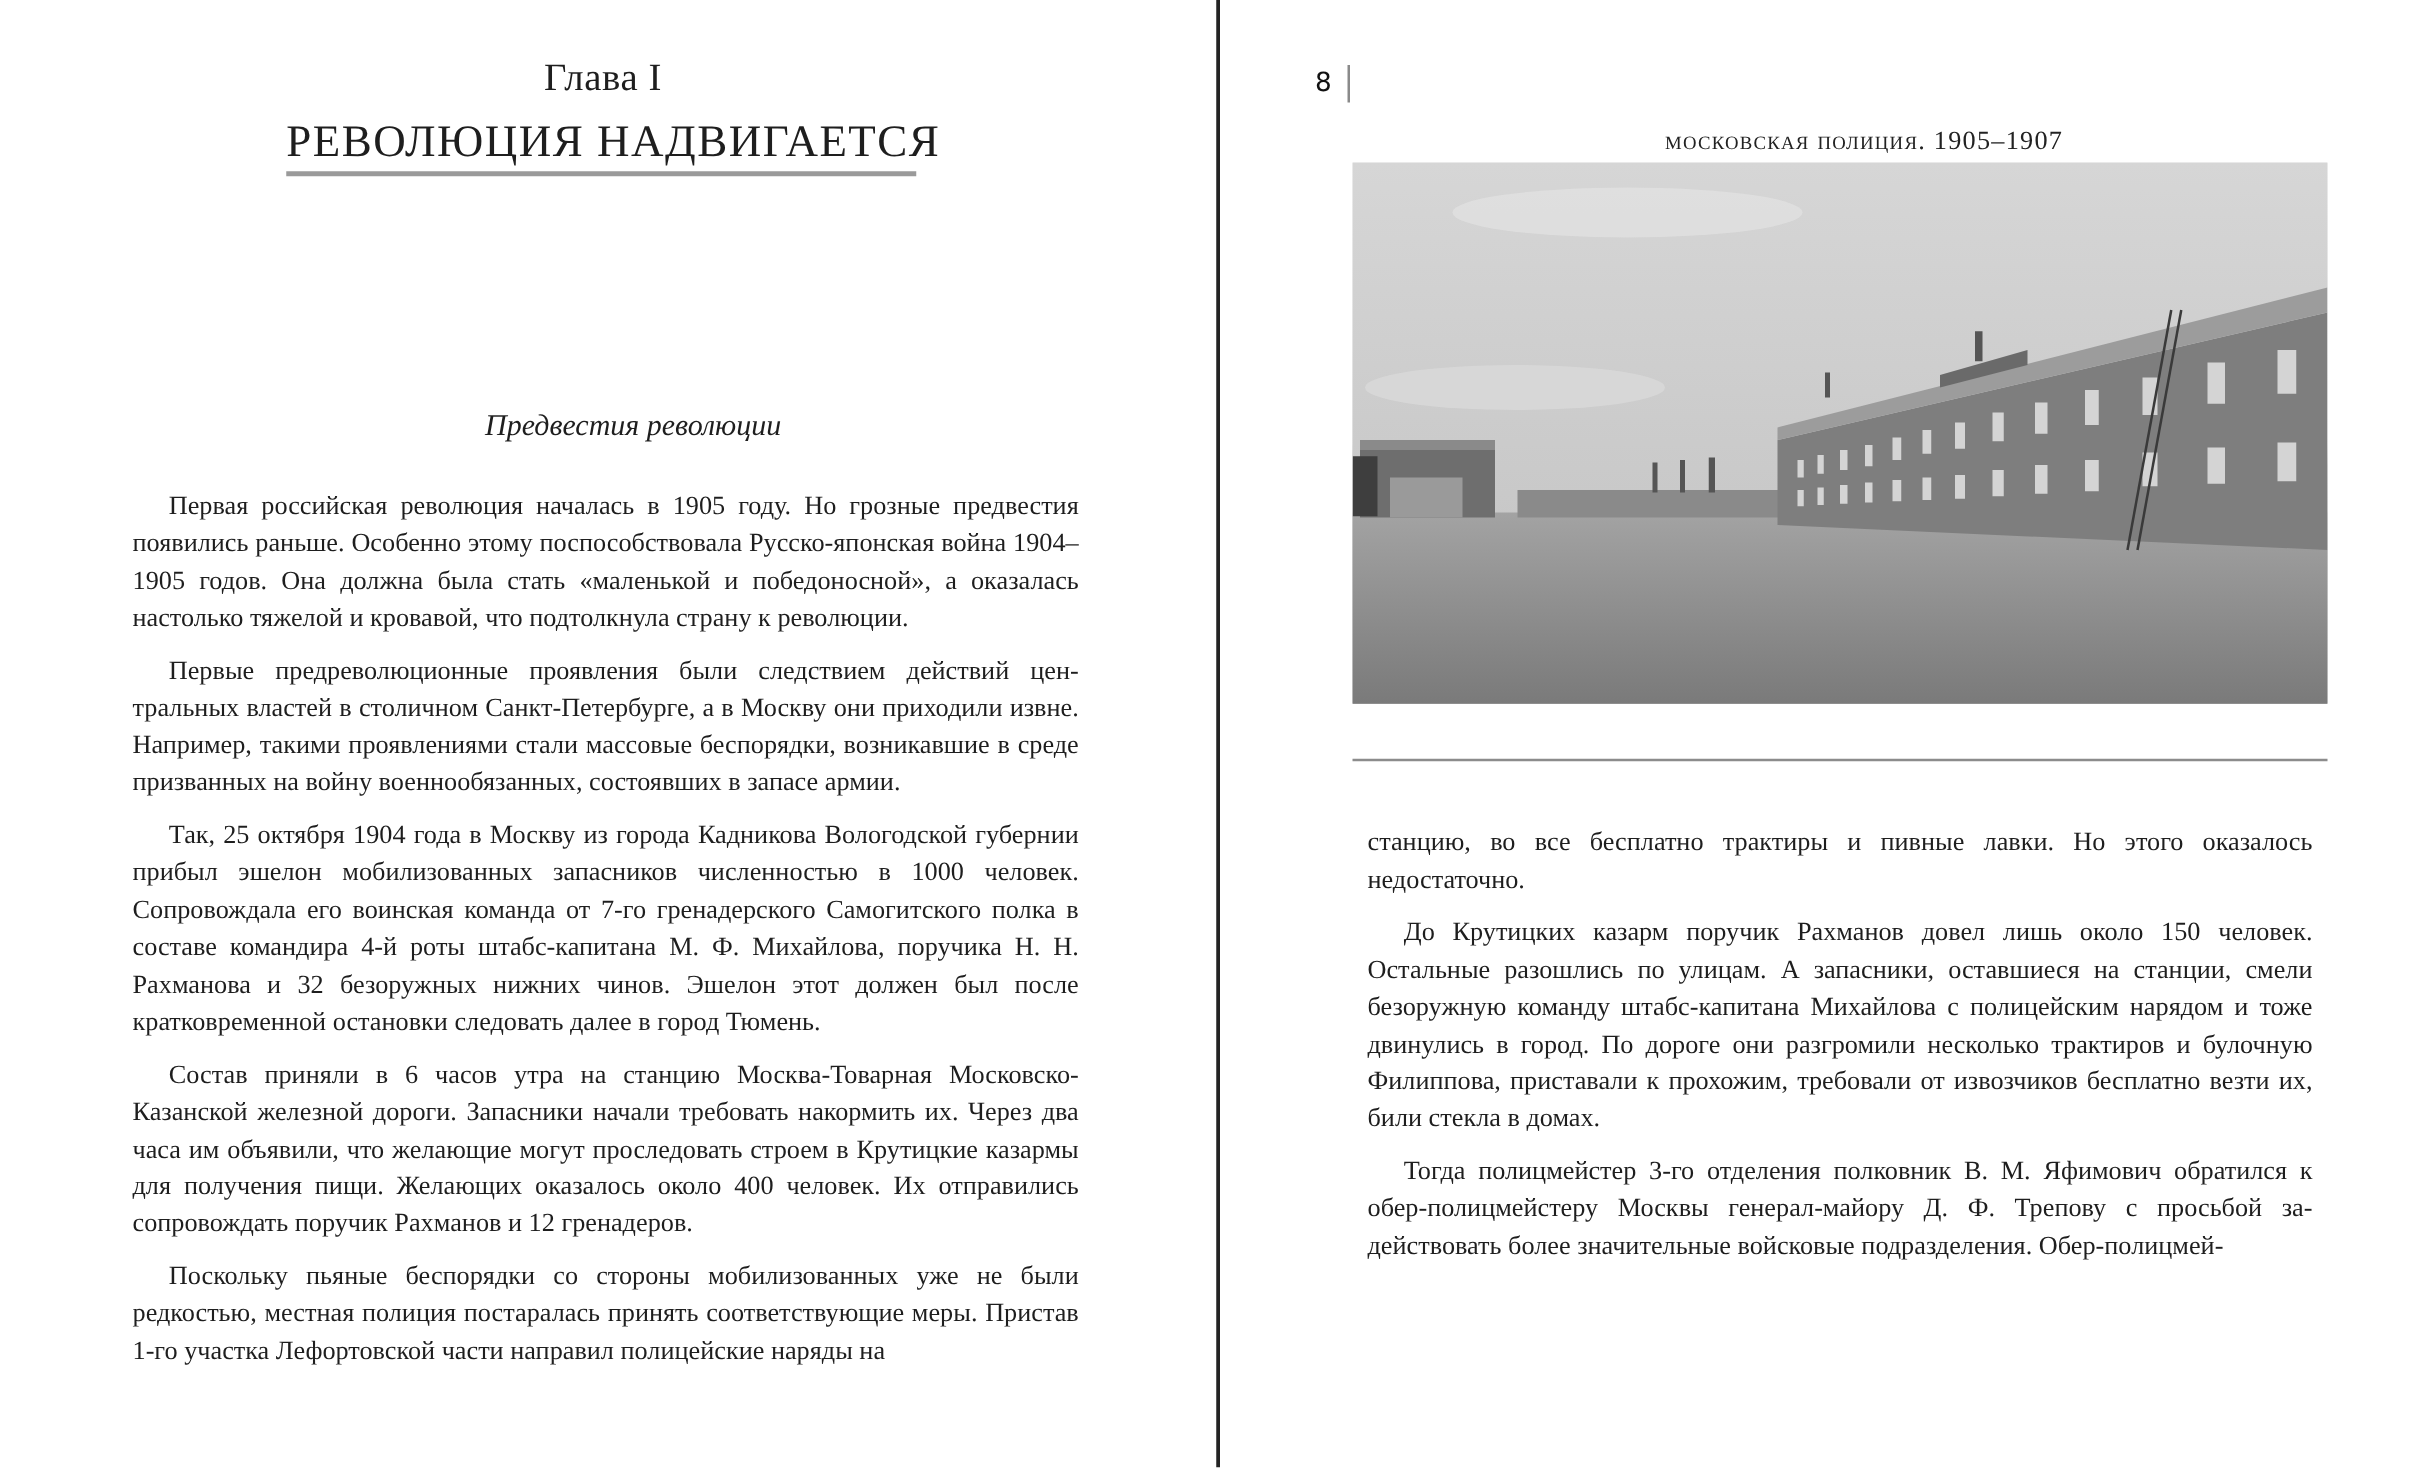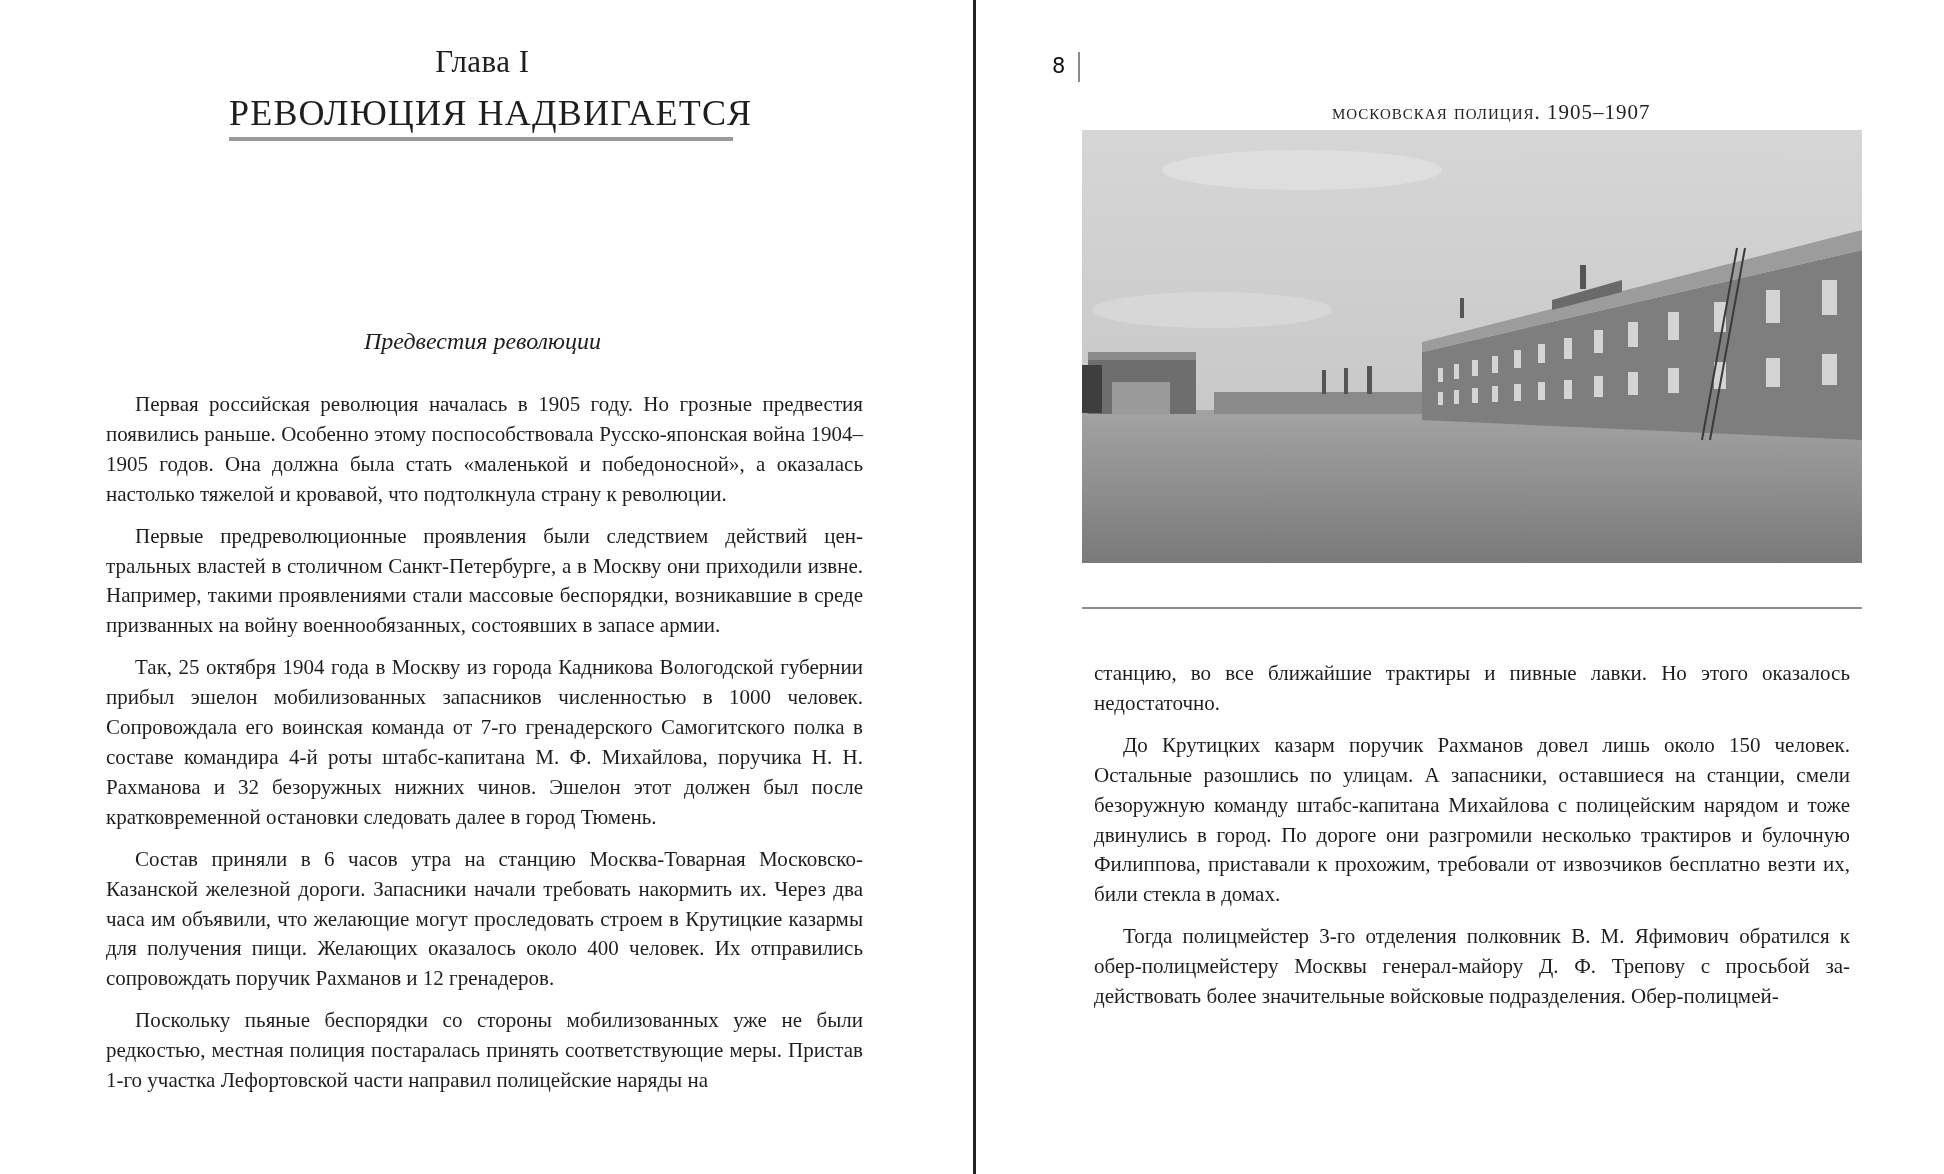--- a/index.html
+++ b/index.html
@@ -11,21 +11,21 @@
   .page { position: absolute; top: 0; height: 1174px; }
   .page-left { left: 0; width: 973px; }
   .page-right { left: 976px; width: 968px; }
 
   .chapter-label { position: absolute; left: 0; width: 965px; top: 44px; text-align: center;
     font-size: 31px; letter-spacing: 0.5px; }
   .chapter-title { position: absolute; left: 229px; width: 505px; top: 92px; text-align: right;
     font-size: 36px; letter-spacing: 1.2px; white-space: nowrap; }
   .chapter-rule { position: absolute; left: 229px; width: 504px; top: 137px; height: 4px; background: #9a9a9a; }
   .section-heading { position: absolute; left: 0; width: 965px; top: 328px; text-align: center;
-    font-style: italic; font-size: 24px; }
+    font-style: italic; font-size: 24px; padding-left: 24px; }
 
   .body-text { position: absolute; font-size: 21px; line-height: 29.9px; text-align: justify;
     hyphens: manual; }
   .body-text p { margin: 12px; text-indent: 29px; }
   .body-text p.cont { text-indent: 0; }
   .left-text { left: 94px; width: 781px; top: 378px; }
   .right-text { left: 106px; width: 780px; top: 647px; }
 
   .running-head { position: absolute; top: 54px; left: 0; width: 968px; height: 30px; }
   .folio { position: absolute; left: 76px; top: 0; font-family: "DejaVu Sans", sans-serif;
@@ -127,17 +127,17 @@
       </g>
       <line x1="620" y1="310" x2="655" y2="118" stroke="#3a3a3a" stroke-width="2"></line>
       <line x1="628" y1="310" x2="663" y2="118" stroke="#3a3a3a" stroke-width="2"></line>
       <rect x="498" y="135" width="6" height="24" fill="#555"></rect>
       <rect x="378" y="168" width="4" height="20" fill="#555"></rect>
     </svg>
   </div>
   <div class="caption-rule"></div>
 
   <div class="body-text right-text">
-    <p class="cont">станцию, во все ближайшие трактиры и пивные лавки. Но этого оказалось недостаточно.</p>
+    <p class="cont">станцию, во все бесплатно трактиры и пивные лавки. Но этого оказалось недостаточно.</p>
     <p>До Крутицких казарм поручик Рахманов довел лишь около 150 человек. Остальные разошлись по улицам. А запасники, оставшиеся на станции, смели безоружную команду штабс-капитана Михайлова с полицейским нарядом и тоже двинулись в город. По дороге они разгромили несколько трактиров и булочную Филиппова, приставали к прохожим, требовали от извозчиков бесплатно везти их, били стекла в домах.</p>
     <p>Тогда полицмейстер 3-го отделения полковник В. М. Яфимович обратился к обер-полицмейстеру Москвы генерал-майору Д. Ф. Трепову с просьбой за­действовать более значительные войсковые подразделения. Обер-полицмей-</p>
   </div>
 </div>
 
 </body></html>

